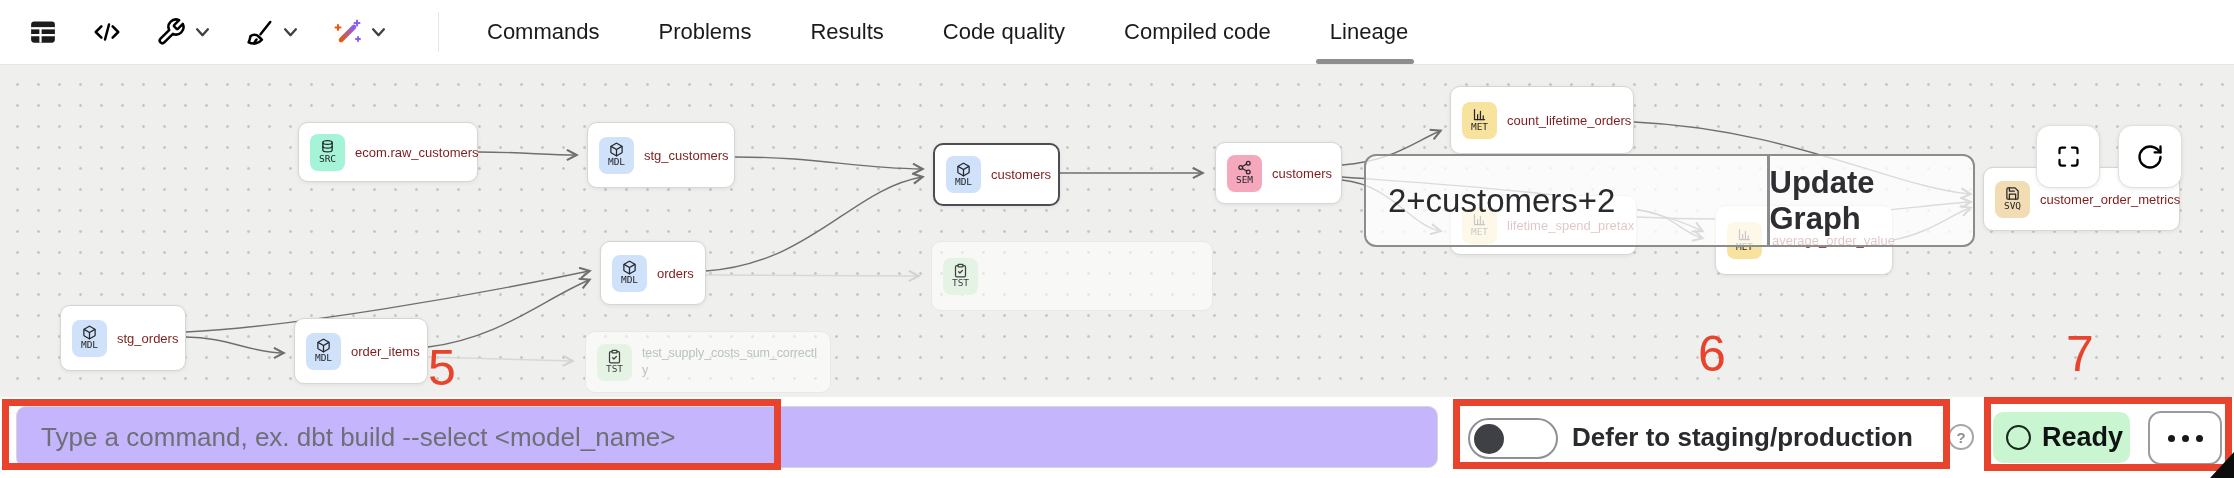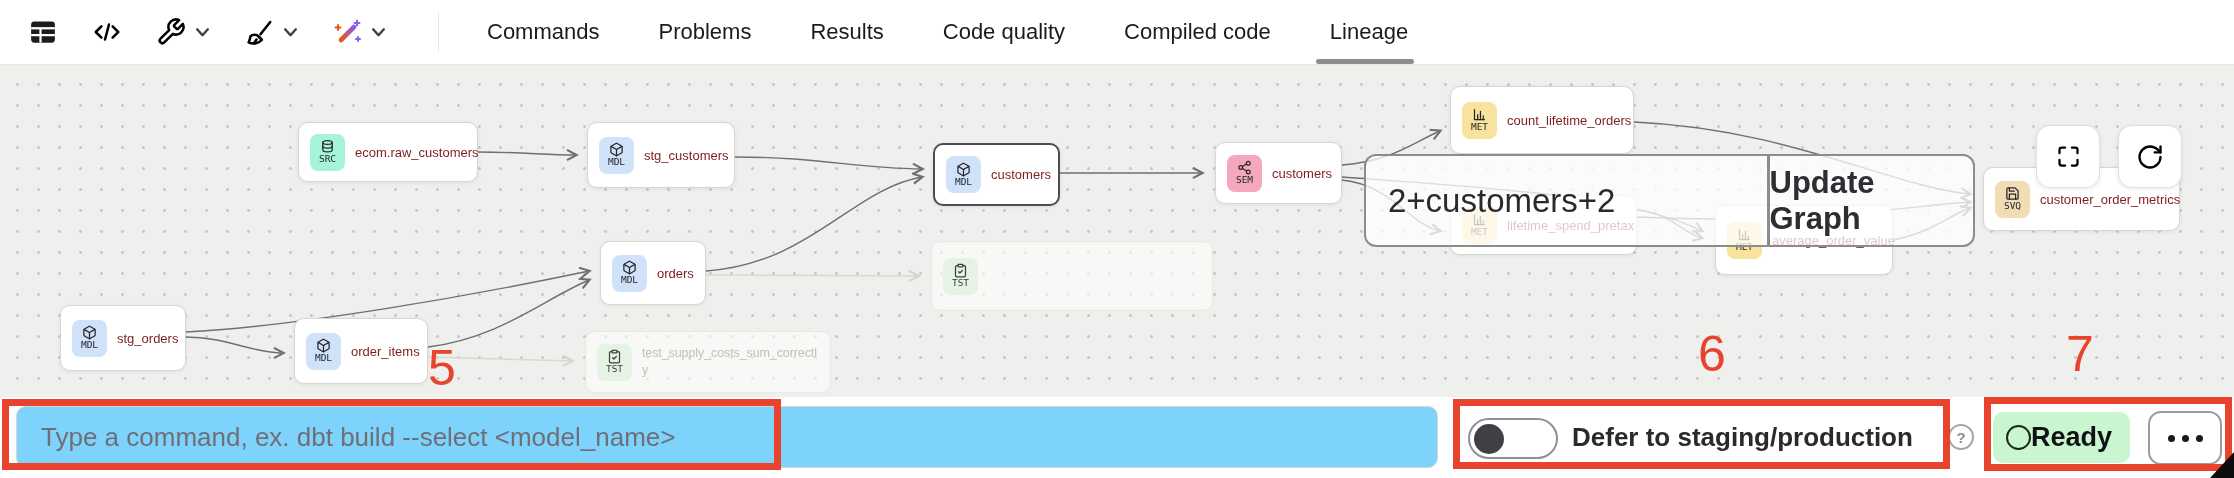--- a/index.html
+++ b/index.html
@@ -52,34 +52,34 @@
       font-size:31px;font-weight:700;color:#2e2e32;cursor:pointer;}
 
   .canvas-button{position:absolute;width:64px;height:63px;background:#fff;border:1.5px solid #e0e0dc;
       border-radius:14px;box-shadow:0 1px 4px rgba(0,0,0,.09);display:flex;align-items:center;
       justify-content:center;cursor:pointer;z-index:8;}
   [data-name="fullscreen-button"]{left:2036px;top:60px;}
   [data-name="refresh-button"]{left:2118px;top:60px;}
 
   
   .bottombar{position:absolute;left:0;top:397px;width:2234px;height:81px;background:#fff;z-index:10;}
-  .command-input{position:absolute;left:16px;top:9px;width:1422px;height:62px;background:#7dd3fc;
+  .command-input{position:absolute;left:16px;top:9px;width:1422px;height:62px;background:#c4b5fd;
       border:1.5px solid #d6d6d2;border-radius:10px;box-sizing:border-box;padding:8px 24px;
       font-family:inherit;font-size:26px;color:#27272a;outline:none;}
   .command-input::placeholder{color:#6f6f76;opacity:1;}
   .toggle{position:absolute;left:1468px;top:21px;width:90px;height:41px;border:2px solid #8f8f96;
       border-radius:22px;background:#fff;box-sizing:border-box;cursor:pointer;}
   .toggle-knob{position:absolute;left:4px;top:3.5px;width:30px;height:30px;border-radius:50%;background:#3f3f46;}
   .defer-label{position:absolute;left:1572px;top:0;height:81px;display:flex;align-items:center;
       font-size:26px;font-weight:700;color:#2a2a2e;white-space:nowrap;}
   .help-icon{position:absolute;left:1948px;top:27px;width:26px;height:26px;border-radius:50%;
       border:2px solid #a5a5ab;box-sizing:border-box;color:#8e8e94;font-size:15px;font-weight:700;
       display:flex;align-items:center;justify-content:center;cursor:pointer;}
   .ready-pill{position:absolute;left:1993px;top:15px;width:137px;height:51px;background:#c9f6d0;
-      border-radius:10px;display:flex;align-items:center;padding-left:13px;
+      border-radius:10px;display:flex;align-items:center;gap:11px;padding-left:13px;
       box-sizing:border-box;cursor:pointer;border:none;font-family:inherit;}
   .ready-circle{width:25px;height:25px;border:2.5px solid #18281d;border-radius:50%;box-sizing:border-box;flex:none;}
   .ready-label{font-size:27px;font-weight:600;color:#101314;}
   .menu-button{position:absolute;left:2148px;top:14px;width:74px;height:54px;background:#fff;
       border:2px solid #9a9aa0;border-radius:13px;box-sizing:border-box;display:flex;
       align-items:center;justify-content:center;gap:7px;cursor:pointer;}
   .menu-dot{width:7px;height:7px;border-radius:50%;background:#18181b;}
 
   
   .anno-box{position:absolute;border:7px solid #e8432c;box-sizing:border-box;z-index:40;pointer-events:none;}

